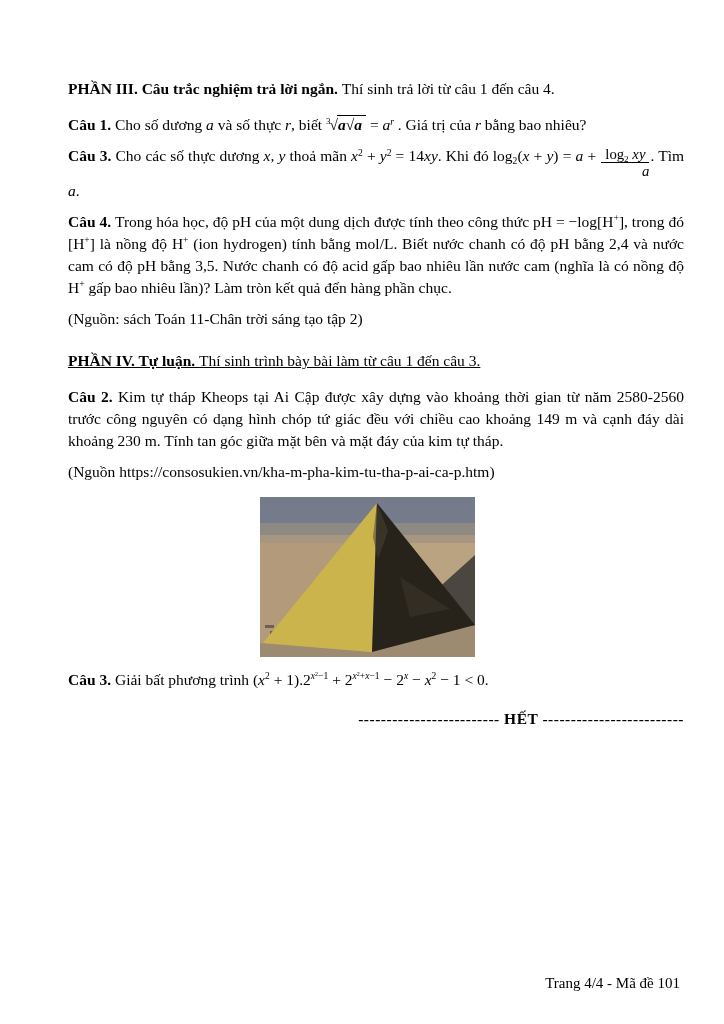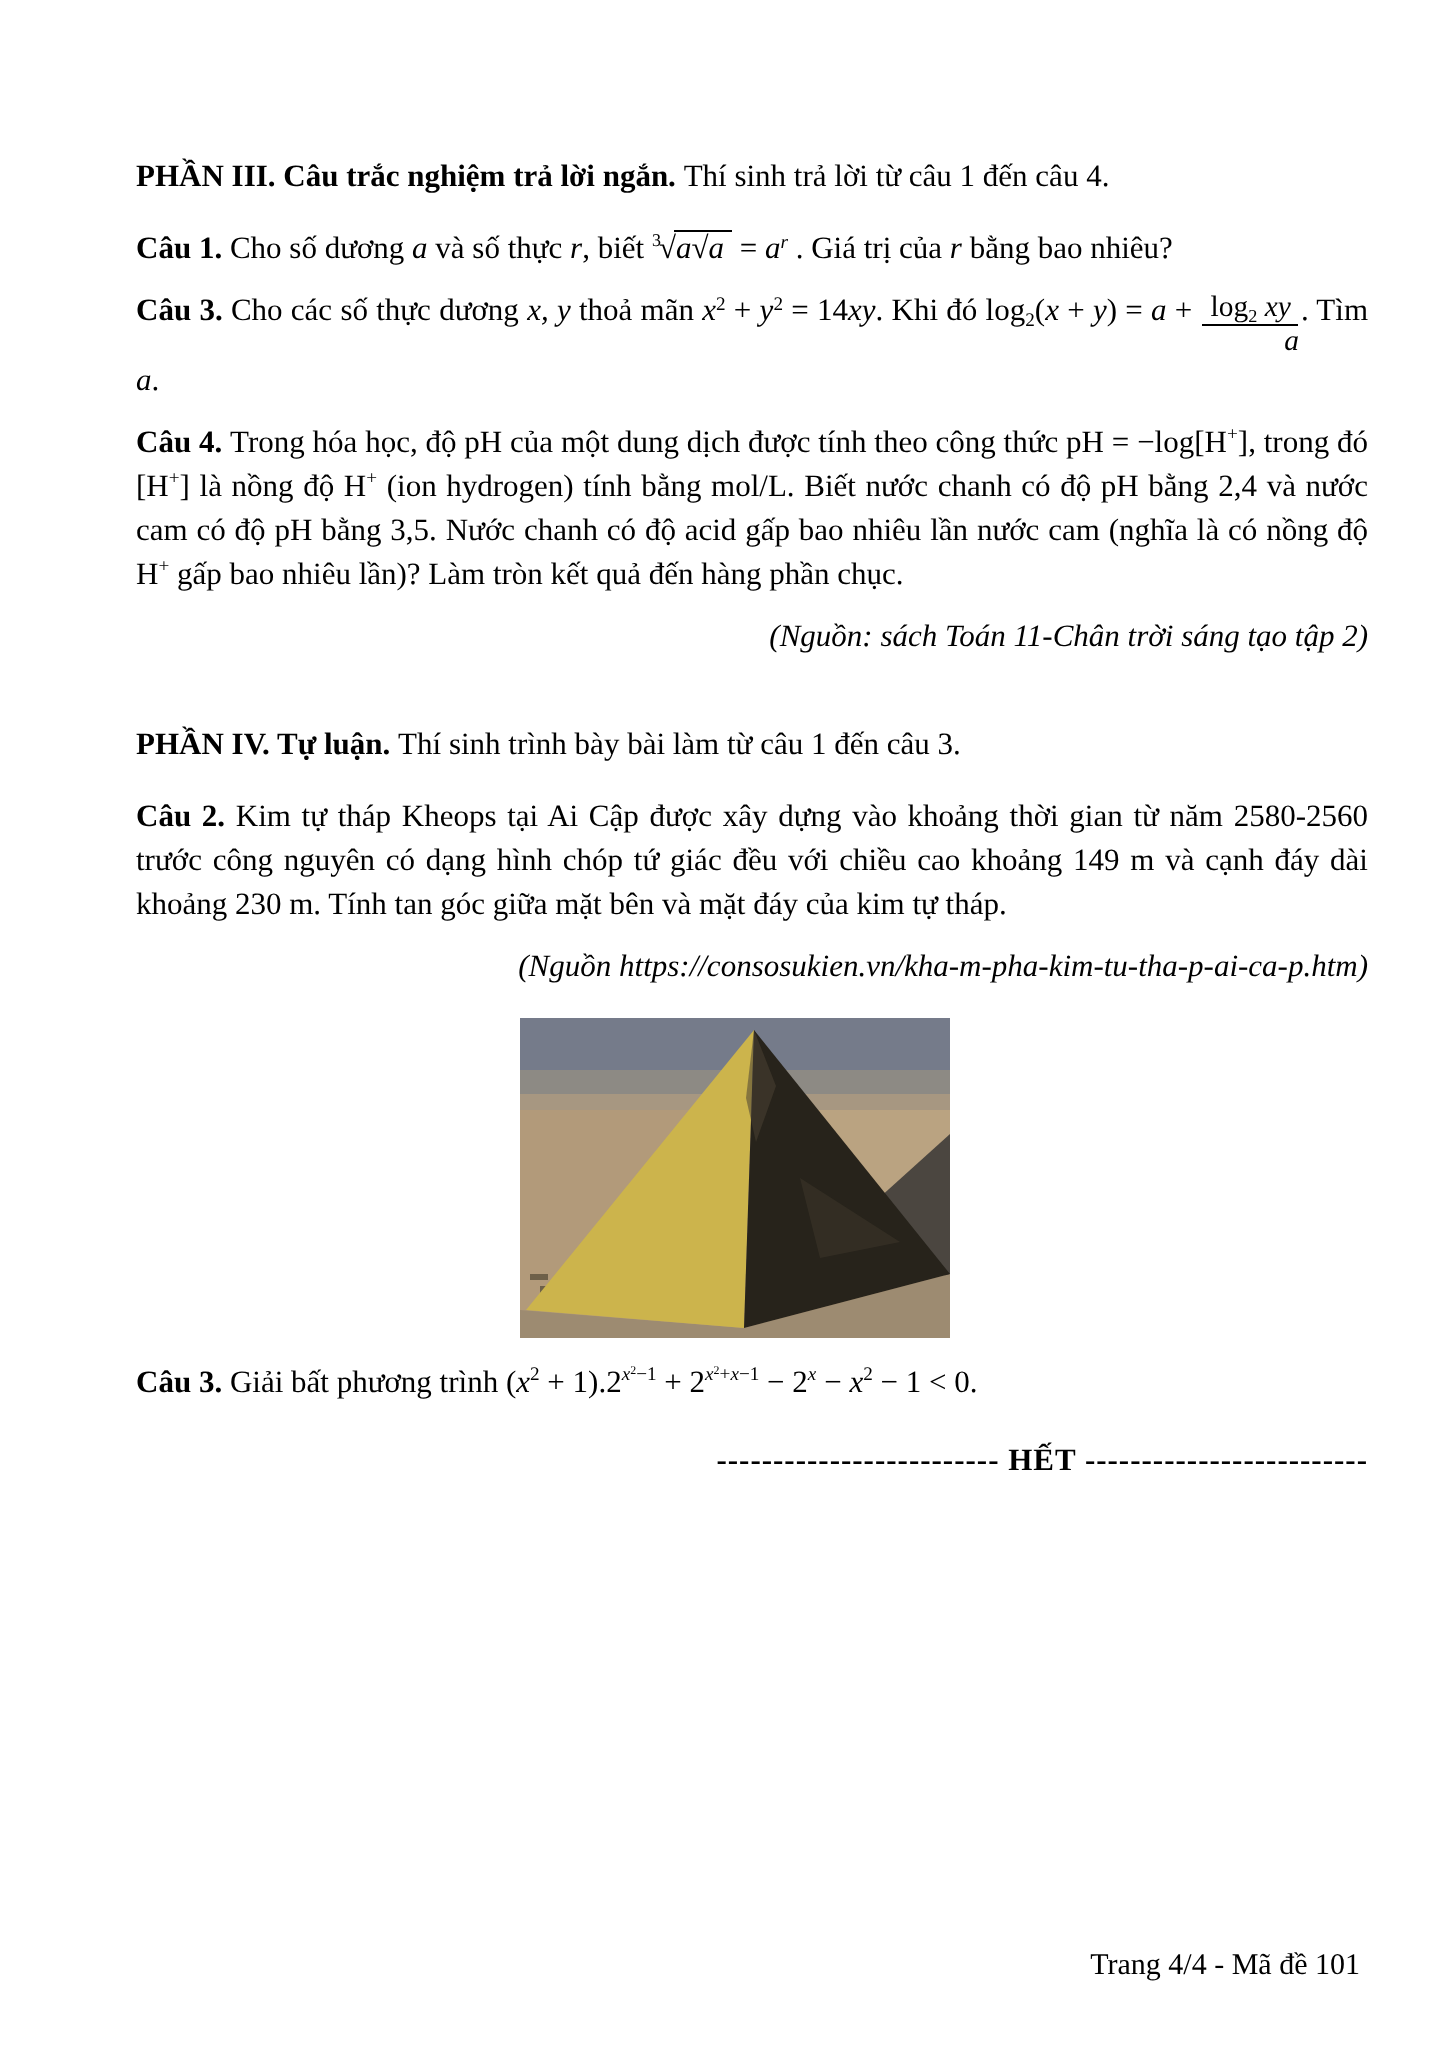--- a/index.html
+++ b/index.html
@@ -17,43 +17,41 @@
     width:616px;
   }
   .para{
     margin:0 0 9px 0;
     font-size:15.5px;
     line-height:1.42;
     text-align:justify;
   }
   .heading{margin-bottom:14px;text-align:left;margin-top:28px;}
   .source{
-    text-align:right;
-    font-style:italic;
     margin:0 0 6px 0;
   }
-  .gap-top{margin-top:32px;}
+  .gap-top{margin-top:20px;text-decoration:underline;}
   .sup{font-size:62%;position:relative;top:-0.55em;line-height:0;}
   .sub{font-size:62%;position:relative;top:0.35em;line-height:0;}
   i{font-style:italic;}
   b{font-weight:bold;}
   .frac{
     display:inline-block;
     vertical-align:-1.05em;
     text-align:right;
     line-height:1.1;
     font-size:95%;
     margin:0 1px;
   }
   .frac .num{display:block;border-bottom:1px solid #000;padding:0 4px;}
   .frac .den{display:block;}
   .root{white-space:nowrap;display:inline-block;}
   .ridx{font-size:58%;position:relative;top:-0.65em;margin-right:-1px;line-height:0;}
   .rsign{letter-spacing:-1px;}
-  .rbar{border-top:1px solid #000;padding:0 2px 0 1px;}
+  .rbar{border-top:1px solid #000;padding:0 2px 0 1px;font-weight:bold;}
   figure.photo{
     margin:14px 0 12px 192px;
     width:215px;height:160px;
     padding:0;
     line-height:0;
   }
   .het{
     text-align:right;
     font-weight:bold;
     margin-top:17px;

